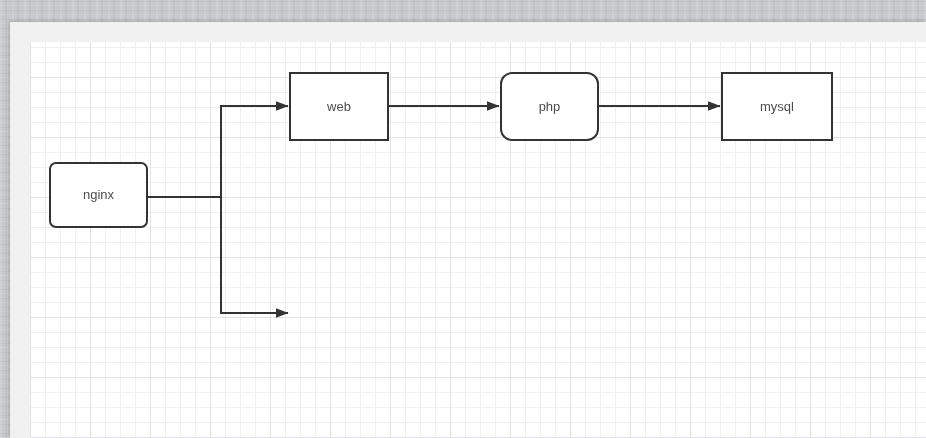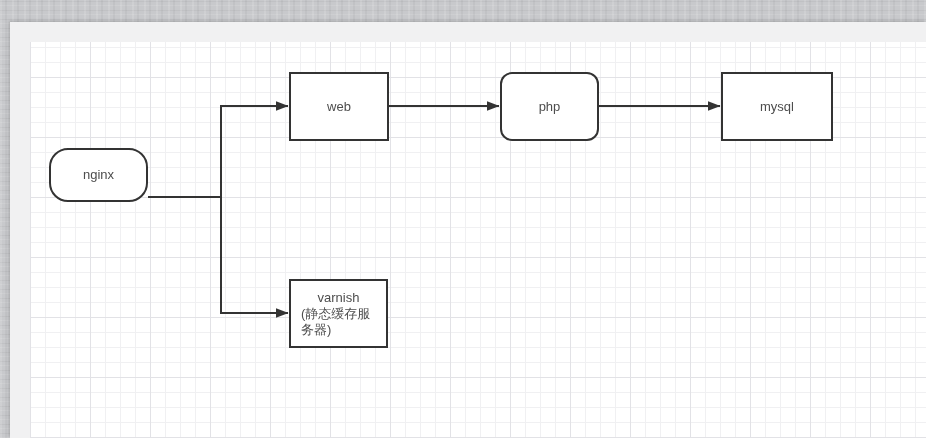--- a/index.html
+++ b/index.html
@@ -45,21 +45,21 @@
     font-size: 13px;
     line-height: 16px;
     display: flex;
     flex-direction: column;
     align-items: center;
     justify-content: center;
     text-align: left;
     padding: 2px 10px;
     cursor: default;
   }
-  .node-nginx   { left: 49px;  top: 148px; width: 99px;  height: 54px; border-radius: 19px; }
+  .node-nginx   { left: 49px;  top: 162px; width: 99px;  height: 66px; border-radius: 7px; }
   .node-web     { left: 289px; top: 72px;  width: 100px; height: 69px; }
   .node-php     { left: 500px; top: 72px;  width: 99px;  height: 69px; border-radius: 12px; }
   .node-mysql   { left: 721px; top: 72px;  width: 112px;  height: 69px; }
   .node-varnish { left: 289px; top: 279px; width: 99px;  height: 69px; }
 </style>
 </head>
 <body>
 
 <div class="page">
   <div class="grid"></div>
@@ -88,18 +88,14 @@
   </div>
 
   <div class="node node-php">
     <span>php</span>
   </div>
 
   <div class="node node-mysql">
     <span>mysql</span>
   </div>
 
-  <div class="node node-varnish">
-    <span>varnish</span>
-    <span>(静态缓存服务器)</span>
-  </div>
 
 </div>
 
 </body></html>

